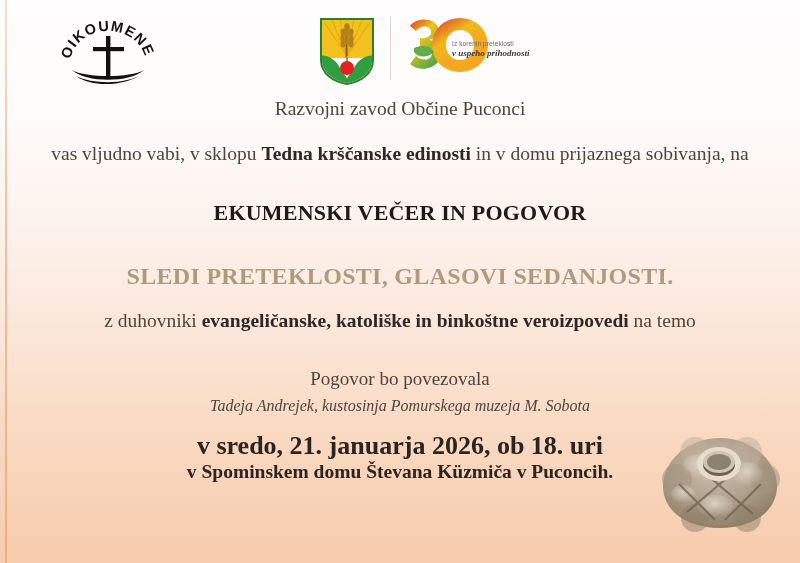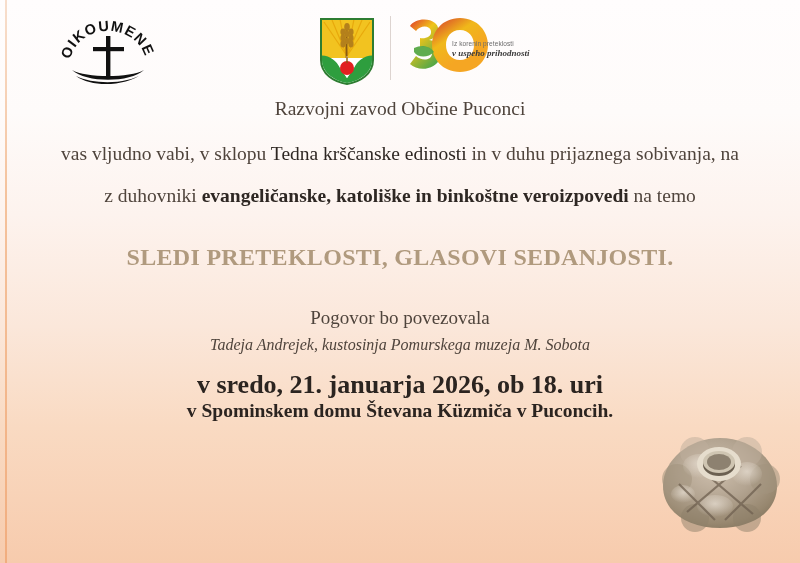--- a/index.html
+++ b/index.html
@@ -124,21 +124,21 @@
   .l-org {
     font-size: 19.5px;
     color: #4f443c;
     margin-top: 10px;
   }
   .l-invite {
     font-size: 19.5px;
     color: #4f443c;
     margin-top: 23px;
   }
-  .l-invite b { font-weight: normal; color: #2e2723; }
+  .l-invite b { font-weight: bold; color: #2e2723; }
   .l-title {
     font-size: 22px;
     font-weight: bold;
     color: #1e1a17;
     letter-spacing: 0.2px;
     margin-top: 35px;
   }
   .l-sub {
     font-size: 19.5px;
     color: #4f443c;
@@ -289,26 +289,27 @@
         <div class="slogan-1">Iz korenin preteklosti</div>
         <div class="slogan-2">v uspeho prihodnosti</div>
       </div>
     </div>
   </div>
 
   <div class="content">
 
     <div class="line l-org">Razvojni zavod Občine Puconci</div>
 
-    <div class="line l-invite"><span>vas vljudno vabi, v sklopu </span><b>Tedna krščanske edinosti</b><span> in v duhu prijaznega sobivanja, na</span></div>
-
+    <div class="line l-invite"><span>vas vljudno vabi, v sklopu </span><b>Tedna krščanske edinosti</b><span> in v domu prijaznega sobivanja, na</span></div>
+
+    <div class="line l-title">EKUMENSKI VEČER IN POGOVOR</div>
+
+    <div class="line l-theme">SLEDI PRETEKLOSTI, GLASOVI SEDANJOSTI.</div>
 
     <div class="line l-sub"><span>z duhovniki </span><b>evangeličanske, katoliške in binkoštne veroizpovedi</b><span> na temo</span></div>
-
-    <div class="line l-theme">SLEDI PRETEKLOSTI, GLASOVI SEDANJOSTI.</div>
 
     <div class="line l-mod">Pogovor bo povezovala</div>
     <div class="line l-mod2">Tadeja Andrejek, kustosinja Pomurskega muzeja M. Sobota</div>
 
     <div class="line l-when">v  sredo, 21. januarja 2026, ob 18. uri</div>
     <div class="line l-where">v Spominskem domu  Števana Küzmiča v Puconcih.</div>
 
 
   </div>
 

